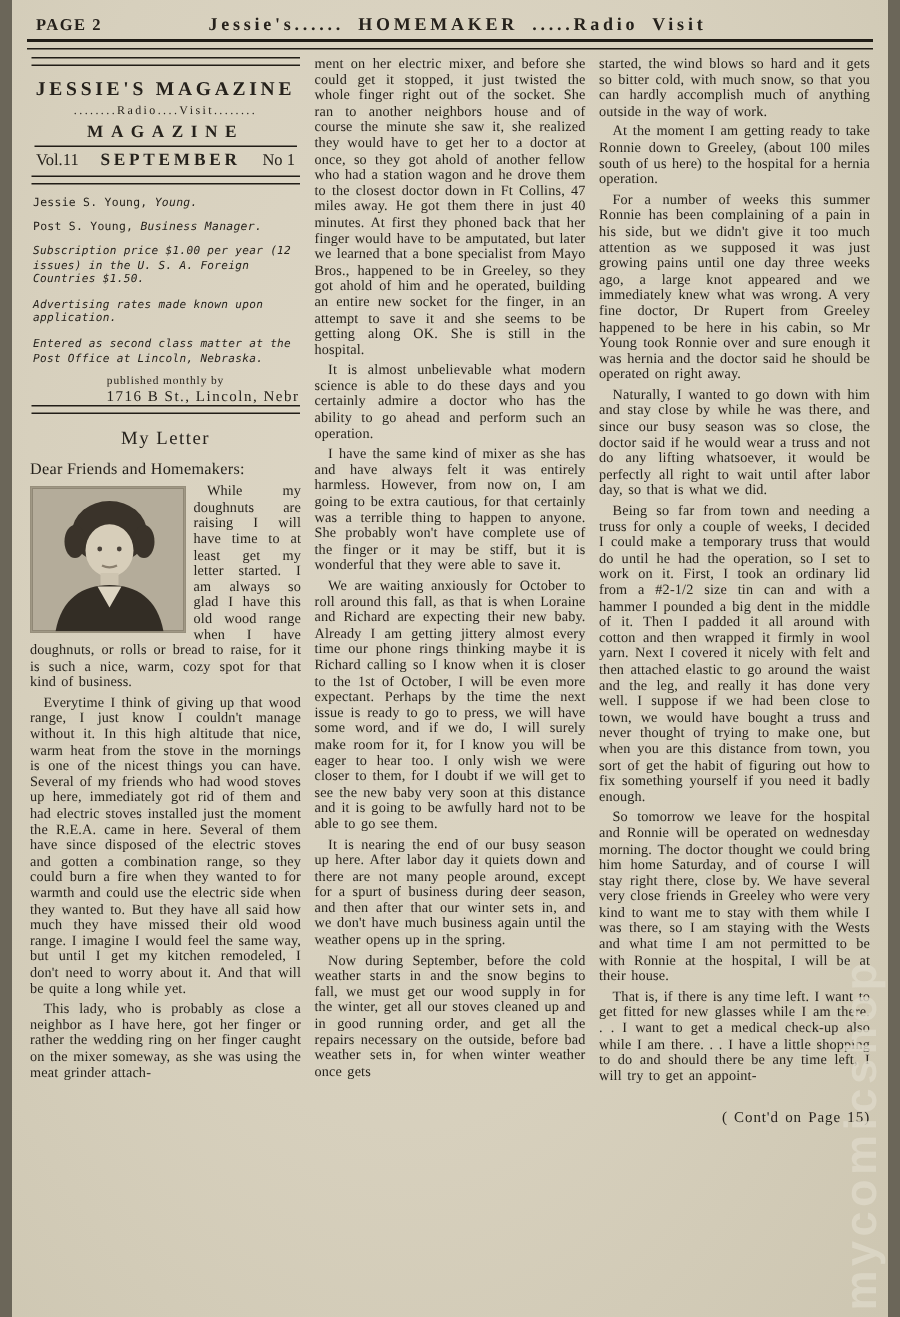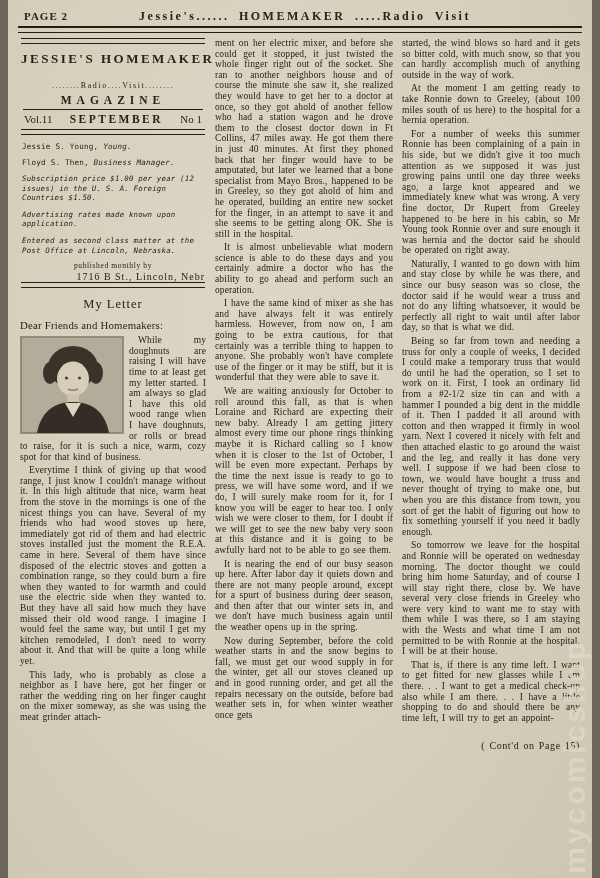--- a/index.html
+++ b/index.html
@@ -24,21 +24,21 @@
   .p{
     font-size:9.5px;line-height:10.6px;
     text-align:justify;text-indent:9px;
     margin:0 0 3px 0;letter-spacing:.1px;word-spacing:1.1px;
   }
   
   .masthead{padding:0 1px;}
   .rule2{height:4px;border-top:1.8px solid #211d17;border-bottom:1.8px solid #211d17;}
   .rule1{border-top:1.2px solid #211d17;margin:3px 2px 0 2px;}
   .mh-title{text-align:center;font-weight:bold;font-size:13px;letter-spacing:2.5px;margin-top:7px;white-space:nowrap;}
-  .mh-sub{text-align:center;font-size:8px;letter-spacing:1.6px;margin-top:14px;white-space:nowrap;}
+  .mh-sub{text-align:center;font-size:8px;letter-spacing:1.6px;margin-top:2px;white-space:nowrap;}
   .mh-mag{text-align:center;font-weight:bold;font-size:11.5px;letter-spacing:5px;margin:4px 0 0;}
   .mh-vol{display:flex;justify-content:space-between;align-items:flex-start;padding:3px 3px 4px 3px;font-size:11px;}
   .mh-vol .month{font-weight:bold;letter-spacing:2.5px;font-size:11.5px;}
   .mh-staff{font-family:"DejaVu Sans Mono","Liberation Mono",monospace;font-size:7.6px;margin:7px 0 0 1px;letter-spacing:.2px;}
   .mh-staff em{font-style:italic;}
   .mh-fine{font-family:"DejaVu Sans Mono","Liberation Mono",monospace;font-style:italic;font-size:7.4px;line-height:9.6px;margin:7px 0 0 1px;letter-spacing:.2px;}
   .mh-pub{text-align:center;font-size:7.6px;margin-top:6px;letter-spacing:.6px;}
   .mh-publisher{text-align:center;font-weight:bold;font-size:12px;letter-spacing:4.5px;margin-top:1px;}
   .mh-address{text-align:right;font-size:10px;letter-spacing:1px;margin:1px 0 0;}
   
@@ -70,32 +70,32 @@
     <span class="pagenum">PAGE 2</span>
     <span class="headtitle">Jessie's...... HOMEMAKER .....Radio Visit</span>
   </div>
   <div class="headrule"></div>
 
   <div class="cols">
 
     <div class="col">
       <div class="masthead">
         <div class="rule2"></div>
-        <div class="mh-title">JESSIE'S HOMEMAKER</div>
+        <div class="mh-title">JESSIE'S MAGAZINE</div>
         <div class="mh-sub">........Radio....Visit........</div>
         <div class="mh-mag">MAGAZINE</div>
         <div class="rule1"></div>
         <div class="mh-vol">
           <span>Vol.11</span>
           <span class="month">SEPTEMBER</span>
           <span>No 1</span>
         </div>
         <div class="rule2"></div>
         <p class="mh-staff"><span>Jessie S. Young,</span> <em>Young.</em></p>
-        <p class="mh-staff"><span>Floyd S. Then,</span> <em>Business Manager.</em></p>
+        <p class="mh-staff"><span>Post S. Young,</span> <em>Business Manager.</em></p>
         <p class="mh-fine">Subscription price $1.00 per year (12 issues) in the U. S. A. Foreign Countries $1.50.</p>
         <p class="mh-fine">Advertising rates made known upon application.</p>
         <p class="mh-fine">Entered as second class matter at the Post Office at Lincoln, Nebraska.</p>
         <div class="mh-pub">published monthly by</div>
         <div class="mh-address">1716 B St.,  Lincoln, Nebr</div>
         <div class="rule2"></div>
       </div>
 
       <h2 class="myletter">My Letter</h2>
       <p class="salutation">Dear Friends and Homemakers:</p>

